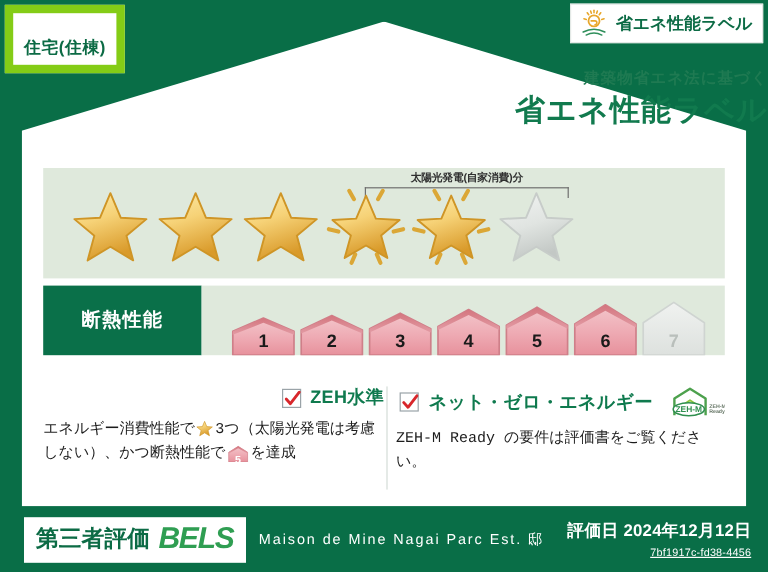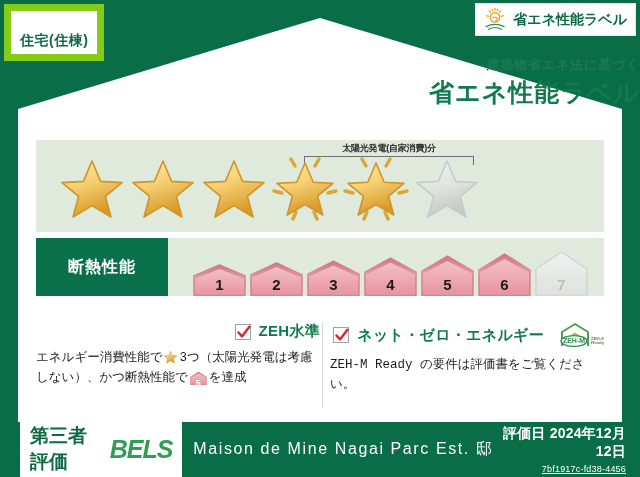--- a/index.html
+++ b/index.html
@@ -134,21 +134,21 @@
     position:absolute; left:0; right:0; bottom:0; height:55px;
     display:flex; align-items:center;
   }
   .bels {
     margin-left:20px; background:#fff; padding:4px 10px 5px 10px;
     display:flex; align-items:center; gap:7px;
   }
   .bels .jp { font-size:19px; font-weight:bold; color:#0c6b45; letter-spacing:0px; }
   .bels .en { font-size:25px; font-weight:bold; color:#2f9e52; letter-spacing:-1px; font-style:italic; }
   .bldg {
-    margin-left:11px; color:#fff; font-size:16px; letter-spacing:1.6px;
+    margin-left:11px; color:#fff; font-size:12px; letter-spacing:1.6px;
     white-space:nowrap;
   }
   .eval { margin-left:auto; margin-right:14px; text-align:right; color:#fff; }
   .eval .d { font-size:14px; font-weight:bold; letter-spacing:.2px; }
   .eval .id { font-size:9px; margin-top:3px; letter-spacing:.2px;text-decoration:underline; }
 </style>
 </head>
 <body>
 
 <div id="label">

